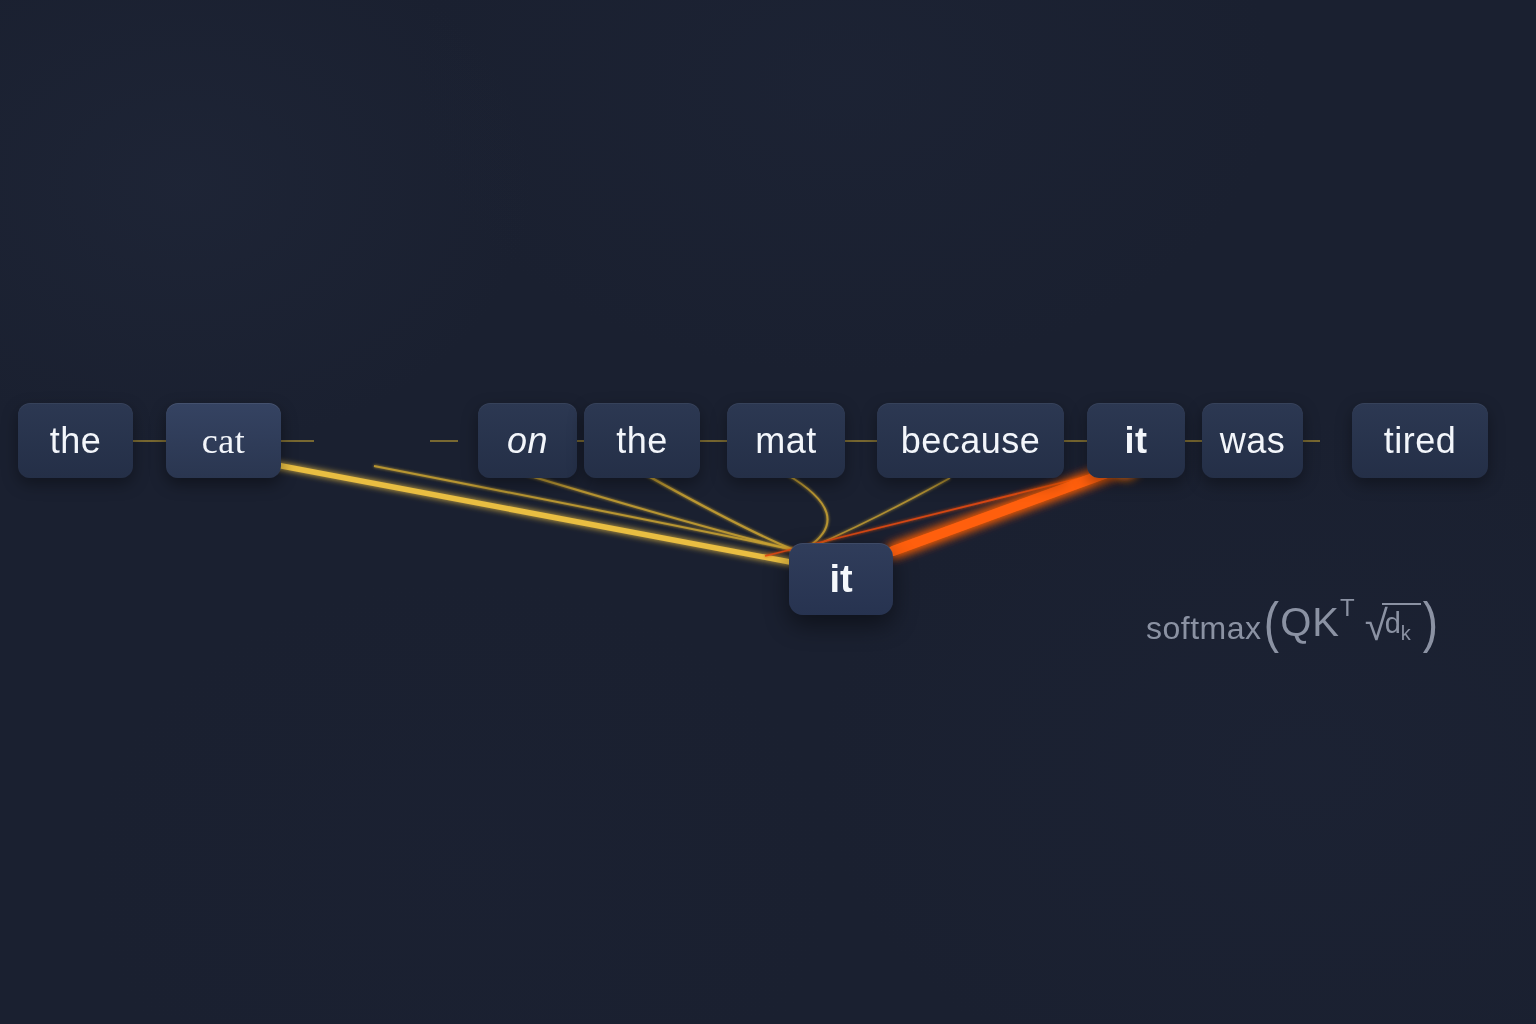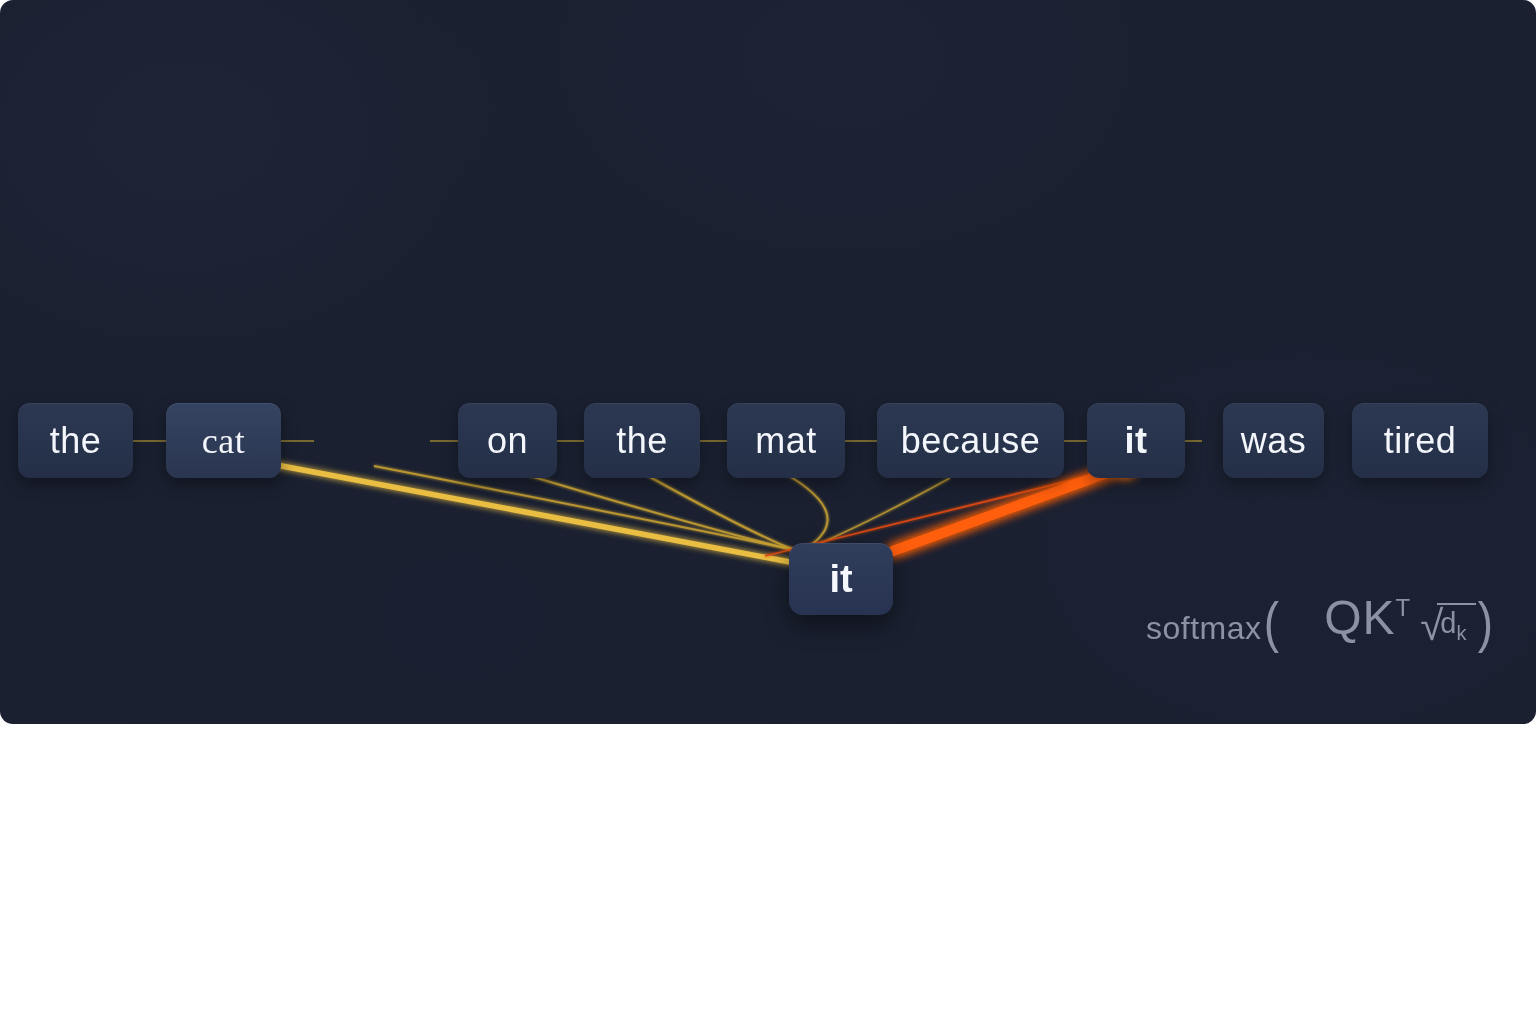--- a/index.html
+++ b/index.html
@@ -3,54 +3,53 @@
 <meta charset="utf-8">
 <style>
   html, body { margin: 0; padding: 0; }
   body {
     width: 1536px; height: 1024px;
     font-family: "Liberation Sans", "DejaVu Sans", sans-serif;
     overflow: hidden;
   }
   .stage {
     position: relative;
-    width: 1536px; height: 724px;
+    width: 1536px; height: 1024px;
     background:
       radial-gradient(500px 380px at 12% 18%, rgba(46,56,80,0.18), transparent 70%),
       radial-gradient(620px 420px at 55% 8%,  rgba(40,50,74,0.15), transparent 70%),
       radial-gradient(700px 500px at 85% 75%, rgba(34,42,64,0.20), transparent 70%),
       radial-gradient(540px 420px at 30% 85%, rgba(28,34,52,0.35), transparent 70%),
       #1a2030;
-    border-radius: 13px;
   }
   .token {
     position: absolute;
     top: 403px; height: 75px;
     border-radius: 12px;
     background: linear-gradient(180deg, #2c3852 0%, #242f47 100%);
     box-shadow: 0 6px 16px rgba(0,0,0,0.35), inset 0 1px 0 rgba(255,255,255,0.05);
     color: #f3f6fb;
     font-size: 36px;
     display: flex; align-items: center; justify-content: center;
     letter-spacing: 0.5px;
   }
   .token.hl {
     background: linear-gradient(180deg, #354362 0%, #2a3650 100%);
     box-shadow: 0 6px 16px rgba(0,0,0,0.4), inset 0 1px 0 rgba(255,255,255,0.08);
   }
   .token.bold { font-weight: 700; }
   .t0 { left: 18px;   width: 115px; }
   .t1 { left: 166px;  width: 115px; font-family: Liberation Serif, serif; }
   .t2 { left: 314px;  width: 116px; }
-  .t3 { left: 458px;  width: 99px;  }
+  .t3 { left: 478px;  width: 99px; font-style: italic;  }
   .t4 { left: 584px;  width: 116px; }
   .t5 { left: 727px;  width: 118px; }
   .t6 { left: 877px;  width: 187px; }
   .t7 { left: 1087px; width: 98px;  }
-  .t8 { left: 1202px; width: 101px; margin-left: 21px; }
+  .t8 { left: 1202px; width: 101px; }
   .t9 { left: 1352px; width: 136px; }
 
   .query-token {
     position: absolute;
     left: 789px; top: 543px; width: 104px; height: 72px;
     border-radius: 14px;
     background: linear-gradient(180deg, #303d5b 0%, #273350 100%);
     box-shadow: 0 10px 24px rgba(0,0,0,0.45), inset 0 1px 0 rgba(255,255,255,0.07);
     color: #f5f8fc;
     font-size: 38px; font-weight: 700;
@@ -67,21 +66,21 @@
     position: absolute;
     left: 1146px; top: 594px;
     color: #959cad;
     display: flex;
     align-items: flex-end;
     white-space: nowrap;
     opacity: 0.92;
   }
   .fx-fn    { font-size: 32px; line-height: 1; padding-bottom: 6px; letter-spacing: 0.5px; }
   .fx-paren { font-size: 56px; line-height: 1; font-weight: 300; transform: scaleX(0.82); }
-  .fx-qk    { font-size: 48px; line-height: 1; padding-bottom: 8px; letter-spacing: 1px; margin-left: 44px; }
+  .fx-qk    { font-size: 40px; line-height: 1; padding-bottom: 8px; letter-spacing: 1px; }
   .fx-sup   { font-size: 24px; line-height: 1; align-self: flex-start; margin-top: 2px; }
   .fx-rad   { font-size: 42px; line-height: 1; padding-bottom: 3px; margin-left: 10px; margin-right: -6px; }
   .fx-dk    { font-size: 29px; line-height: 1; border-top: 2px solid #959cad; padding: 4px 10px 7px 3px; }
   .fx-sub   { font-size: 20px; }
 </style>
 </head>
 <body>
 
 <div class="stage">
 

